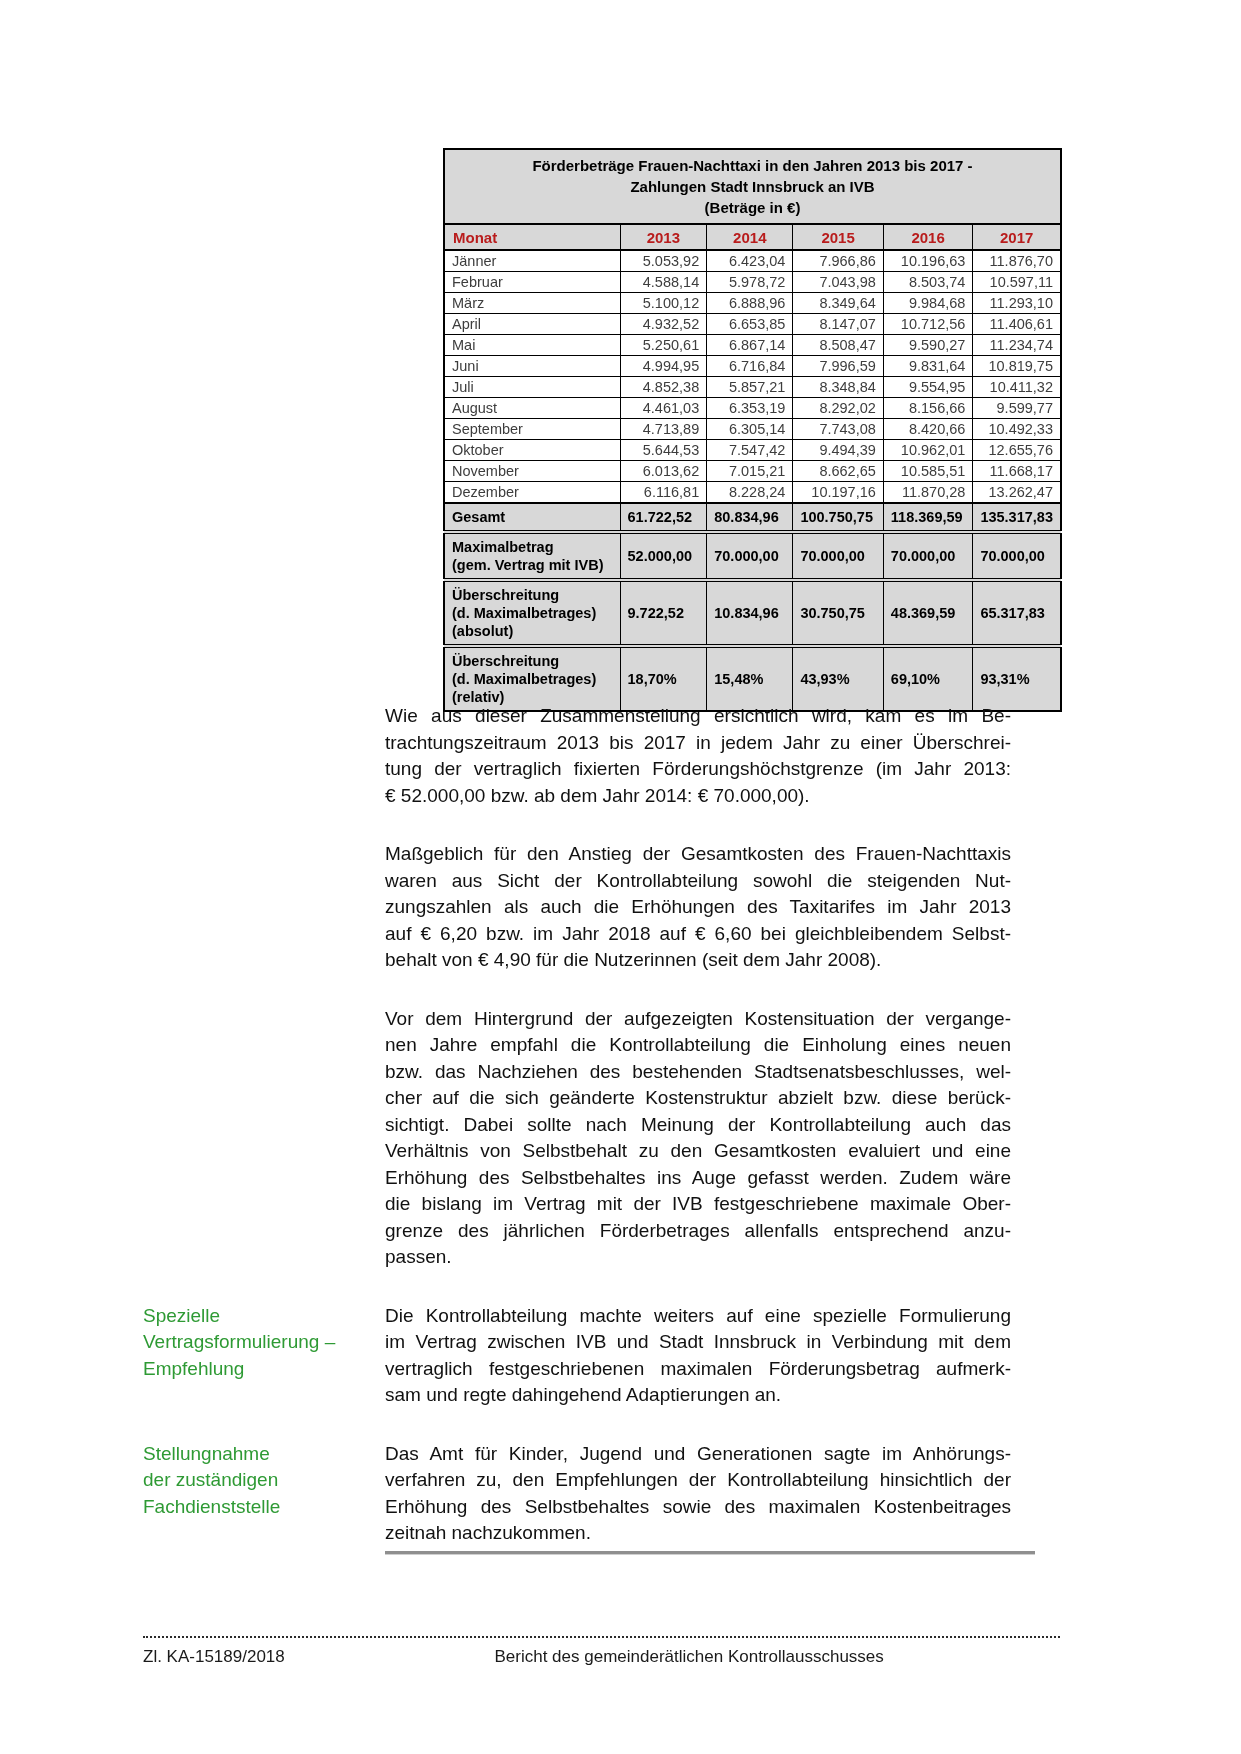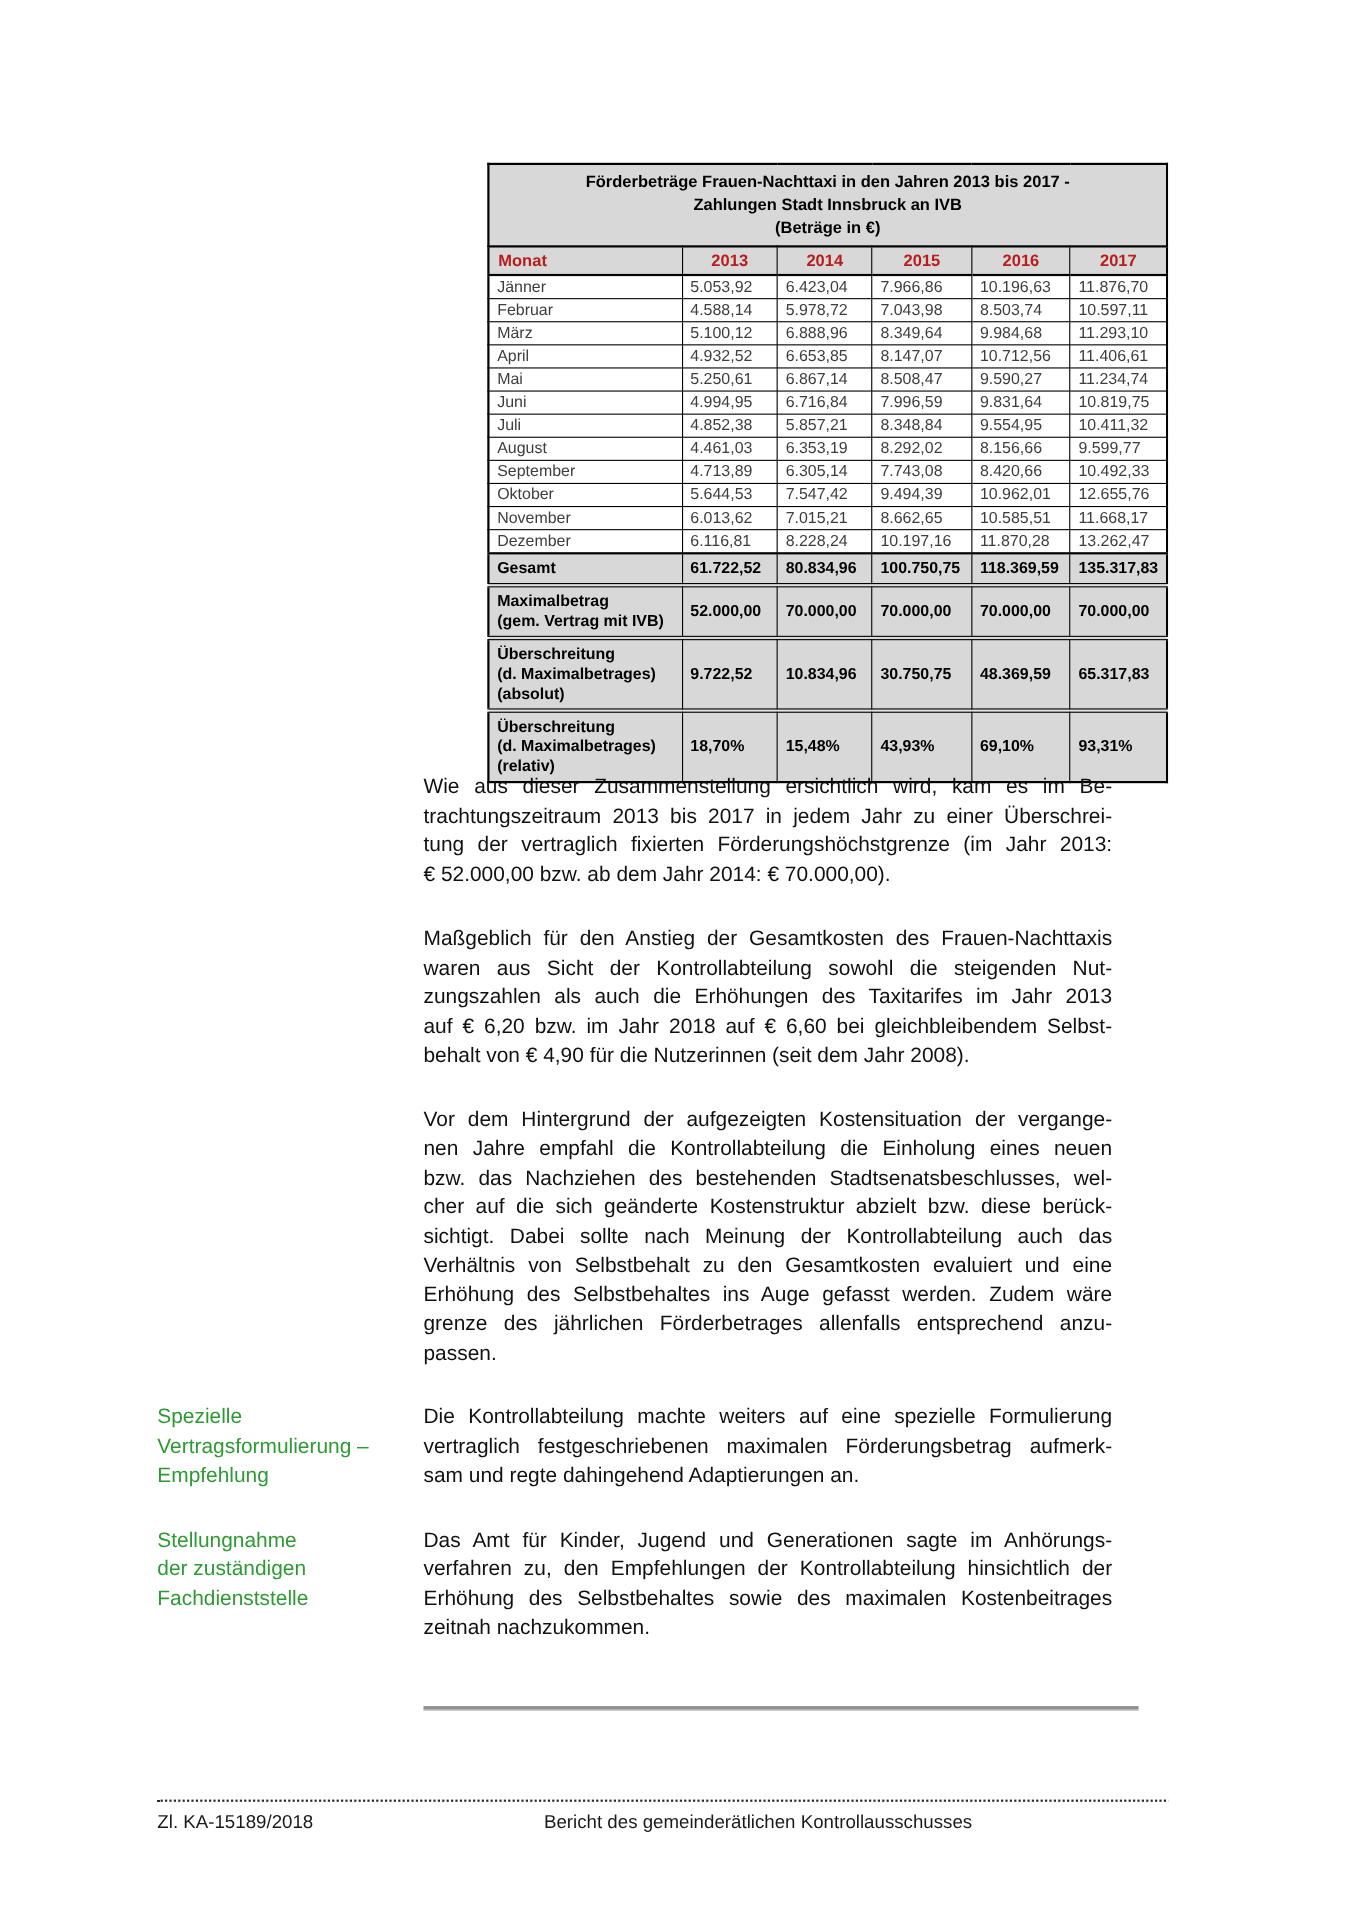--- a/index.html
+++ b/index.html
@@ -17,21 +17,21 @@
   }
   .col-head th{
     background:var(--table-gray,#d8d8d8);border:1px solid #000;border-bottom:2px solid #000;
     font-size:15px;font-weight:bold;height:24px;color:#b91c1c;padding:0 6px;
   }
   .col-head th.monat-h{text-align:left;padding-left:8px;}
   .month-row td{
     border:1px solid #000;font-size:14.5px;color:#3d3d3d;height:20px;padding:0 7px;
     background:#fff;white-space:nowrap;
   }
-  .month-row td.num{text-align:left;}
+  .month-row td.num{text-align:right;}
   tbody.summary td{
     background:var(--table-gray,#d8d8d8);border:1px solid #000;font-weight:bold;
     font-size:14.5px;color:#000;padding:4px 7px;vertical-align:middle;white-space:nowrap;
   }
   tbody.summary tr{border-top:4px double #000;}
   tbody.summary tr.first-summary{border-top:2px solid #000;margin-top:32px;}
   tbody.summary td.num{text-align:left;}
   tbody.summary .lbl-line{line-height:18px;}
   
   .content{
@@ -255,32 +255,34 @@
       <div class="section">
         <div class="sec-label"></div>
         <div class="sec-text">
           <div class="jline">Vor dem Hintergrund der aufgezeigten Kostensituation der vergange-</div>
           <div class="jline">nen Jahre empfahl die Kontrollabteilung die Einholung eines neuen</div>
           <div class="jline">bzw. das Nachziehen des bestehenden Stadtsenatsbeschlusses, wel-</div>
           <div class="jline">cher auf die sich geänderte Kostenstruktur abzielt bzw. diese berück-</div>
           <div class="jline">sichtigt. Dabei sollte nach Meinung der Kontrollabteilung auch das</div>
           <div class="jline">Verhältnis von Selbstbehalt zu den Gesamtkosten evaluiert und eine</div>
           <div class="jline">Erhöhung des Selbstbehaltes ins Auge gefasst werden. Zudem wäre</div>
+          <div class="jline">die bislang im Vertrag mit der IVB festgeschriebene maximale Ober-</div>
           <div class="jline">grenze des jährlichen Förderbetrages allenfalls entsprechend anzu-</div>
           <div class="jline last">passen.</div>
         </div>
       </div>
       <div class="section">
         <div class="sec-label">
           <div class="lab-line">Spezielle</div>
           <div class="lab-line">Vertragsformulierung –</div>
           <div class="lab-line">Empfehlung</div>
         </div>
         <div class="sec-text">
           <div class="jline">Die Kontrollabteilung machte weiters auf eine spezielle Formulierung</div>
+          <div class="jline">im Vertrag zwischen IVB und Stadt Innsbruck in Verbindung mit dem</div>
           <div class="jline">vertraglich festgeschriebenen maximalen Förderungsbetrag aufmerk-</div>
           <div class="jline last">sam und regte dahingehend Adaptierungen an.</div>
         </div>
       </div>
       <div class="section">
         <div class="sec-label">
           <div class="lab-line">Stellungnahme</div>
           <div class="lab-line">der zuständigen</div>
           <div class="lab-line">Fachdienststelle</div>
         </div>

